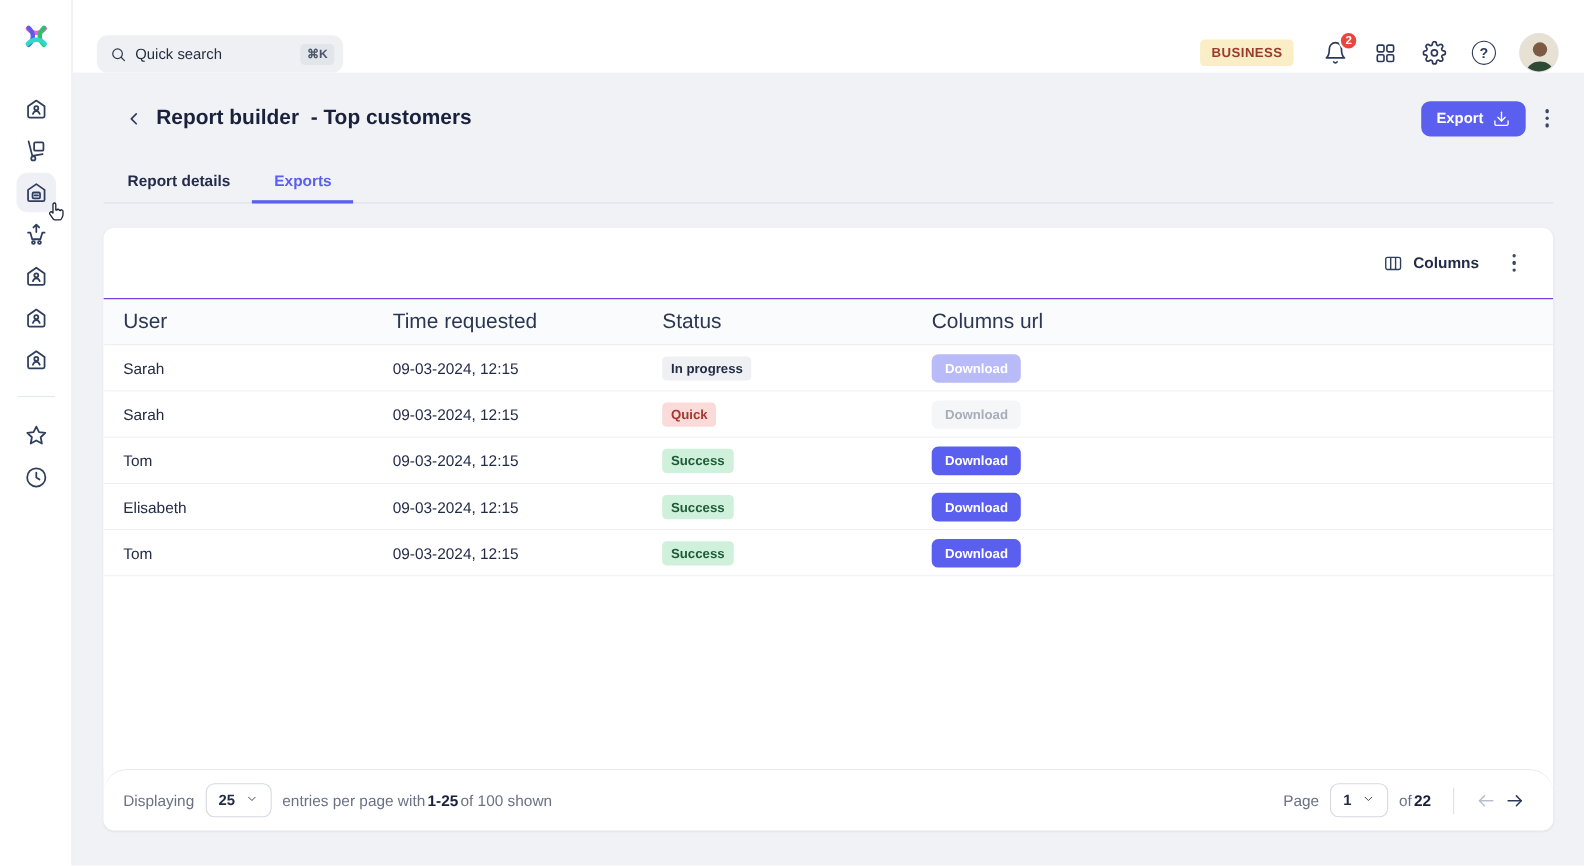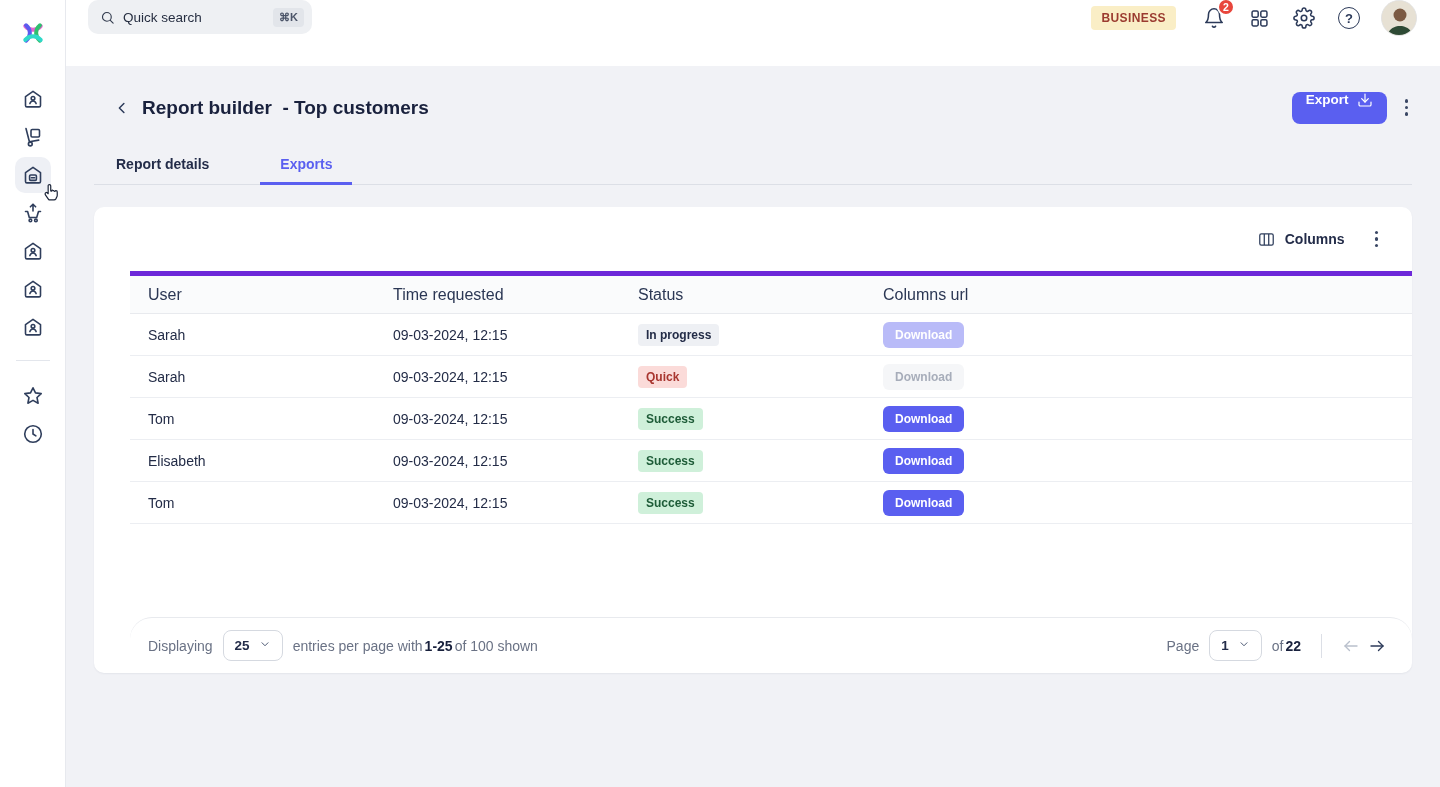--- a/index.html
+++ b/index.html
@@ -10,56 +10,56 @@
   .sidebar { position:absolute; left:0; top:0; width:66px; height:787px; background:#fff; border-right:1px solid #e7e9ee; z-index:5; }
   .logo-wrap { height:66px; display:flex; align-items:center; justify-content:center; }
   .side-nav { display:flex; flex-direction:column; align-items:center; gap:2px; margin-top:15px; }
   .side-item { width:36px; height:36px; display:flex; align-items:center; justify-content:center; border-radius:10px; cursor:pointer; }
   .side-item.selected { background:#eef0f5; }
   .side-item svg { stroke:#2f3e5c; fill:none; stroke-width:1.6; stroke-linecap:round; stroke-linejoin:round; }
   .side-divider { width:34px; height:1px; background:#e3e6ec; margin:13px 0 15px; }
   .cursor-hand { position:absolute; left:40px; top:181px; z-index:9; }
 
   
-  .topbar { position:absolute; left:66px; top:0; right:0; height:66px; background:#fff; display:flex; align-items:flex-start; padding:0 23px 0 22px; }
+  .topbar { position:absolute; left:66px; top:0; right:0; height:66px; background:#fff; display:flex; align-items:flex-end; padding:0 23px 0 22px; }
   .search-box { width:224px; height:34px; background:#eef0f3; border-radius:10px; display:flex; align-items:center; padding:0 8px 0 12px; gap:8px; }
   .search-box svg { stroke:#323b4e; fill:none; stroke-width:1.8; stroke-linecap:round; }
   .search-box input { border:none; outline:none; background:transparent; font-family:"Liberation Sans",sans-serif; font-size:13.5px; color:#1f2633; flex:1; min-width:0; }
   .search-box input::placeholder { color:#262e41; opacity:1; }
   .kbd-chip { background:#e2e5ea; color:#4b5468; border-radius:4px; font-size:11px; padding:3px 6px; font-weight:bold; }
   .topbar-right { margin-left:auto; display:flex; align-items:center; gap:19px; }
   .plan-badge { background:var(--plan-badge-bg,#faeec6); color:var(--plan-badge-text,#9b3b30); font-size:12px; font-weight:bold; letter-spacing:.4px; padding:5px 10px; border-radius:4px; margin-right:6px; }
   .icon-btn { width:26px; height:26px; display:flex; align-items:center; justify-content:center; position:relative; cursor:pointer; }
   .icon-btn svg { stroke:#2c3a59; fill:none; stroke-width:1.7; stroke-linecap:round; stroke-linejoin:round; }
   .notif-badge { position:absolute; top:-7px; right:-8px; min-width:18px; height:18px; border-radius:9px; background:var(--notification-bg,#e8463c); border:2px solid #fff; color:#fff; font-size:10.5px; font-weight:bold; display:flex; align-items:center; justify-content:center; padding:0 3px; }
   .help-circle { width:22px; height:22px; border:1.7px solid #2c3a59; border-radius:50%; display:flex; align-items:center; justify-content:center; font-size:13px; font-weight:bold; color:#2c3a59; }
   .avatar { width:36px; height:36px; border-radius:50%; overflow:hidden; background:#e4ded2; cursor:pointer; border:1px solid #e3e3e3; }
 
   
   .content { position:absolute; left:66px; top:66px; right:0; bottom:0; background:#f1f2f6; }
   .page-header { height:66px; display:flex; align-items:center; padding:17px 28px 0 44px; }
   .back-btn { width:24px; height:24px; display:flex; align-items:center; justify-content:center; cursor:pointer; }
   .back-btn svg { stroke:#2c3a59; fill:none; stroke-width:2; stroke-linecap:round; stroke-linejoin:round; }
   .page-title { font-size:19px; font-weight:bold; color:#19213d; margin-left:8px; white-space:pre; }
   .header-actions { margin-left:auto; display:flex; align-items:center; gap:14px; }
-  .export-btn { background:var(--accent,#5a5ff0); color:#fff; border:none; border-radius:8px; height:32px; padding:0 14px; font-family:"Liberation Sans",sans-serif; font-size:13.5px; font-weight:bold; display:flex; gap:8px; cursor:pointer; }
+  .export-btn { background:var(--accent,#5a5ff0); color:#fff; border:none; border-radius:8px; height:32px; padding:0 14px; font-family:"Liberation Sans",sans-serif; font-size:13.5px; font-weight:bold; display:flex; align-items:center; gap:8px; cursor:pointer; }
   .export-btn svg { stroke:#fff; fill:none; stroke-width:1.8; stroke-linecap:round; stroke-linejoin:round; }
   .kebab { display:flex; flex-direction:column; gap:3px; padding:4px; cursor:pointer; }
   .kebab i { width:3.4px; height:3.4px; border-radius:50%; background:#3a4764; }
 
-  .tabs { margin:14px 28px 0; display:flex; border-bottom:1px solid #dcdfe6; padding-left:2px;gap:31px; }
+  .tabs { margin:14px 28px 0; display:flex; border-bottom:1px solid #dcdfe6; padding-left:2px; }
   .tab { padding:0 20px; height:39px; display:flex; align-items:center; font-size:14px; font-weight:bold; color:#232c49; cursor:pointer; border-bottom:3px solid transparent; margin-bottom:-1px; }
   .tab.active { color:var(--accent,#5a5ff0); border-bottom-color:var(--accent,#5a5ff0); }
 
   
-  .card { margin:22px 28px 0; height:466px; background:#fff; border-radius:10px; box-shadow:0 1px 2px rgba(25,33,61,.06); display:flex; flex-direction:column; overflow:hidden;padding-left:36px; }
+  .card { margin:22px 28px 0; height:548px; background:#fff; border-radius:10px; box-shadow:0 1px 2px rgba(25,33,61,.06); display:flex; flex-direction:column; overflow:hidden; }
   .card-toolbar { height:64px; display:flex; align-items:center; justify-content:flex-end; padding:0 30px; gap:26px; }
   .columns-btn { display:flex; align-items:center; gap:9px; font-size:14px; font-weight:bold; color:#232c49; cursor:pointer; background:none; border:none; font-family:"Liberation Sans",sans-serif; }
   .columns-btn svg { stroke:#2f3e5c; fill:none; stroke-width:1.6; }
-  .thead { height:43px; display:flex; align-items:center; background:#fafbfc; border-top:5px solid #6d28d9; border-bottom:1px solid #e8eaee; padding:0 18px; font-size:16px; color:#2b3754; }
+  .thead { height:43px; display:flex; align-items:center; background:#fafbfc; border-top:1px solid #6d28d9; border-bottom:1px solid #e8eaee; padding:0 18px; font-size:19px; color:#2b3754; }
   .col-user { width:245px; } .col-time { width:245px; } .col-status { width:245px; } .col-dl { flex:1; }
   .trow { height:42px; display:flex; align-items:center; padding:0 18px; border-bottom:1px solid #eceef2; font-size:14px; color:#232c47; background:#fff; }
   .badge { display:inline-block; padding:4px 8px; border-radius:4px; font-size:12px; font-weight:bold; }
   .badge-inprogress { background:var(--inprogress-bg,#eef0f4); color:var(--inprogress-text,#232c47); }
   .badge-failed { background:var(--failed-bg,#fbdbd9); color:var(--failed-text,#a8352f); }
   .badge-success { background:var(--success-bg,#cff0da); color:var(--success-text,#1e5c38); }
   .dl-btn { border:none; border-radius:6px; padding:6px 12px; font-size:12px; font-weight:bold; font-family:"Liberation Sans",sans-serif; cursor:pointer; }
   .dl-enabled { background:var(--accent,#5a5ff0); color:#fff; }
   .dl-pending { background:#b9bbf8; color:#fff; }
   .dl-disabled { background:#f5f6f8; color:#a7adba; cursor:default; }

